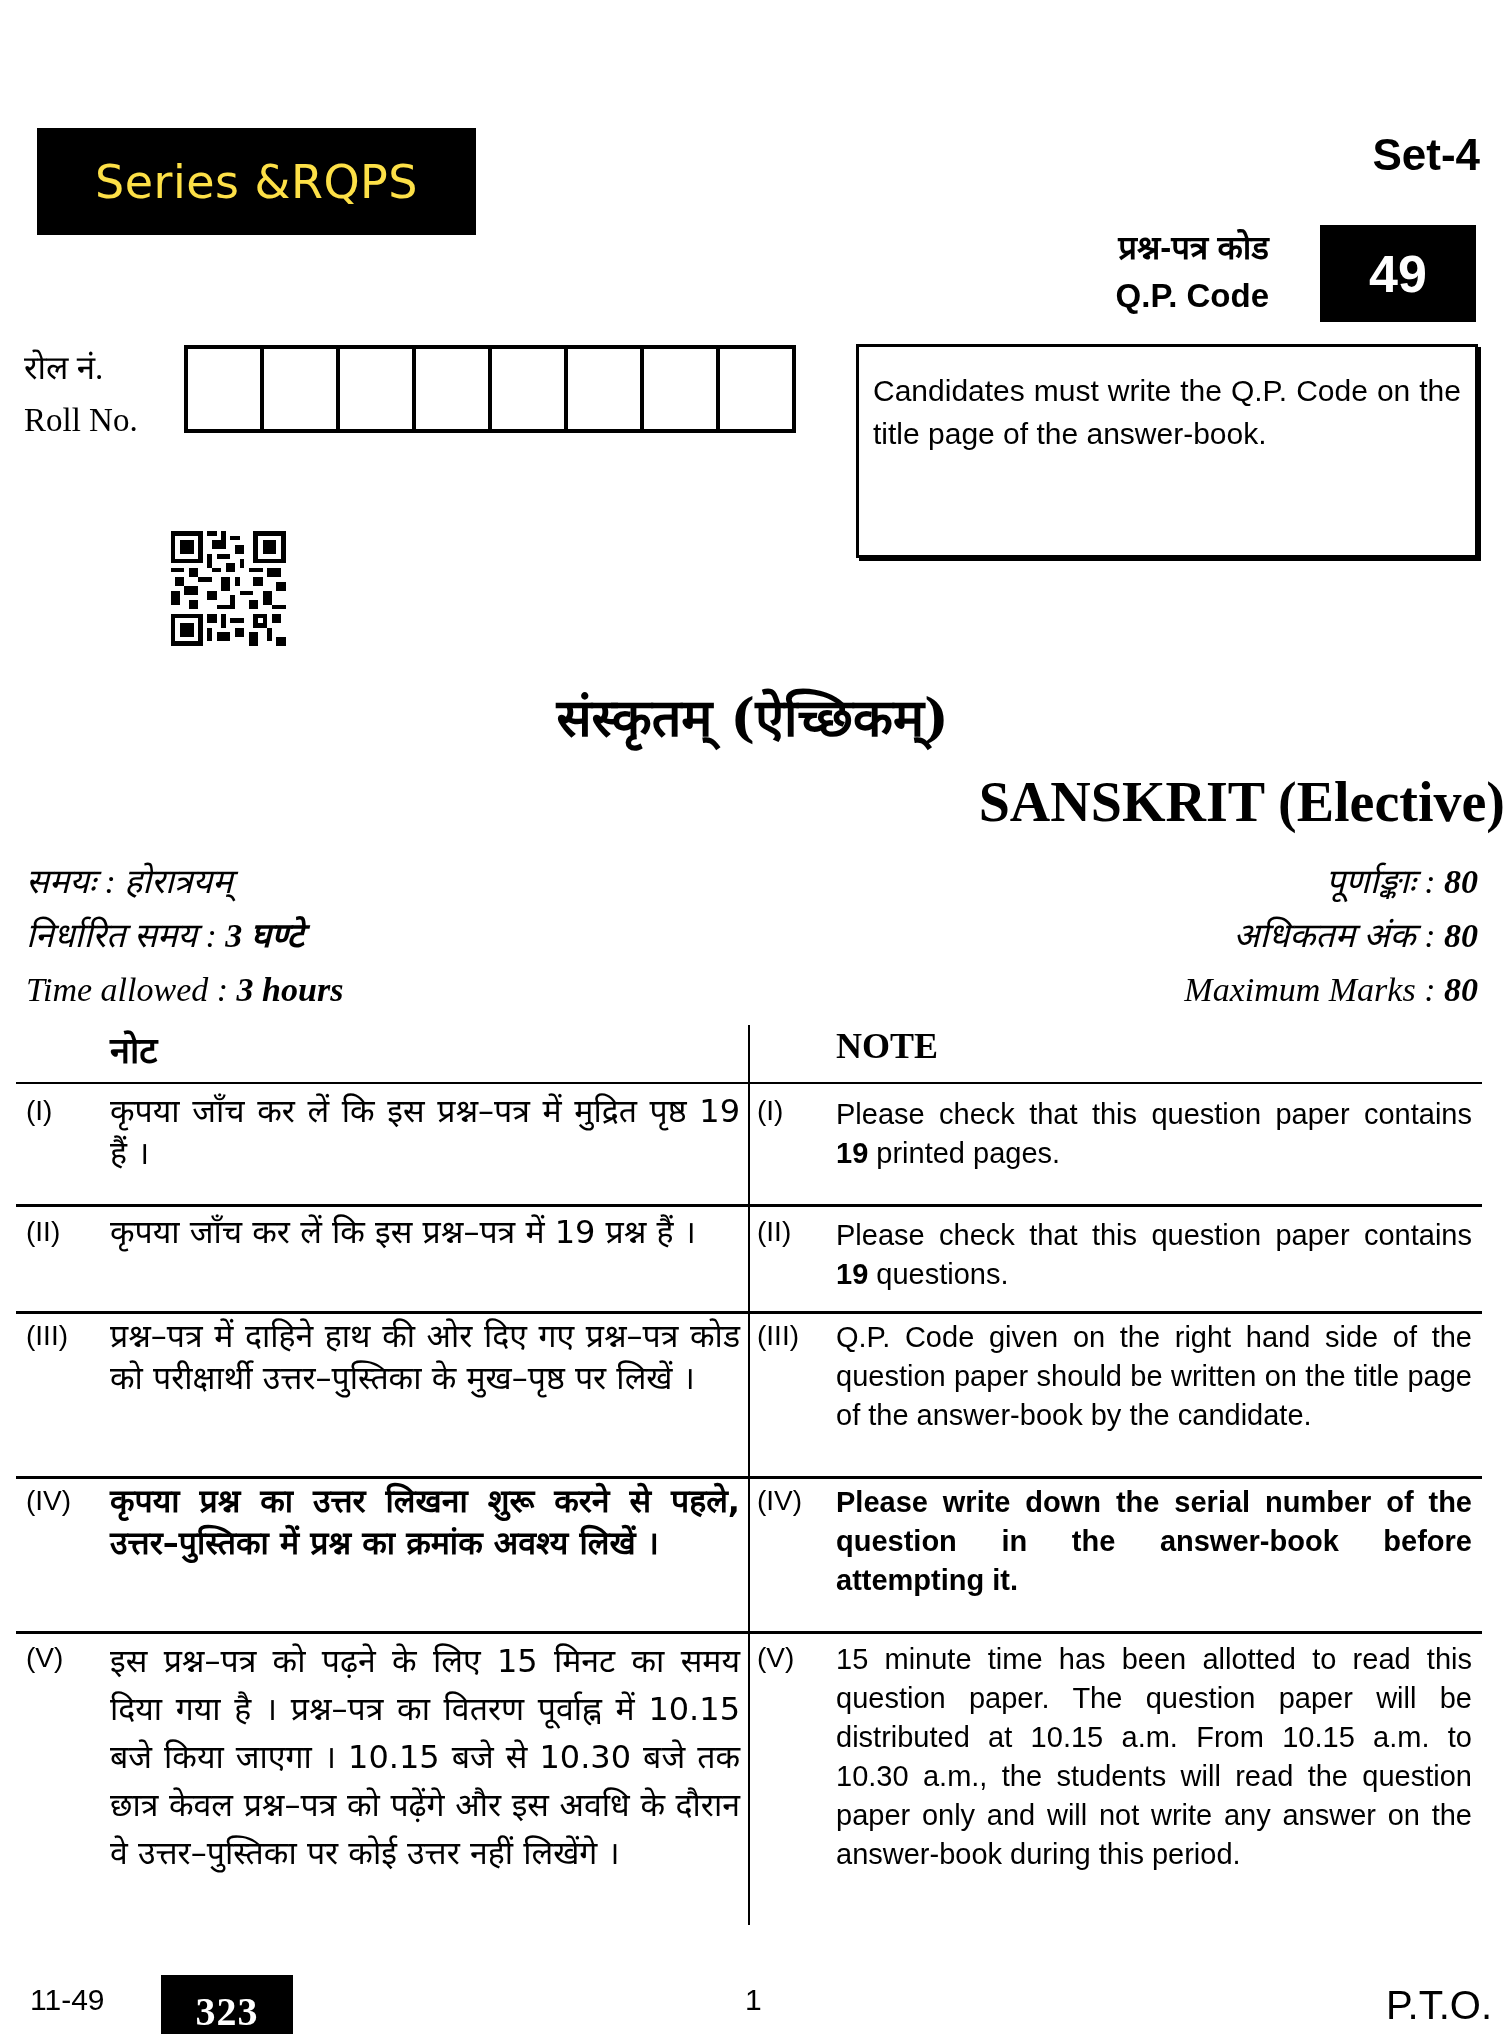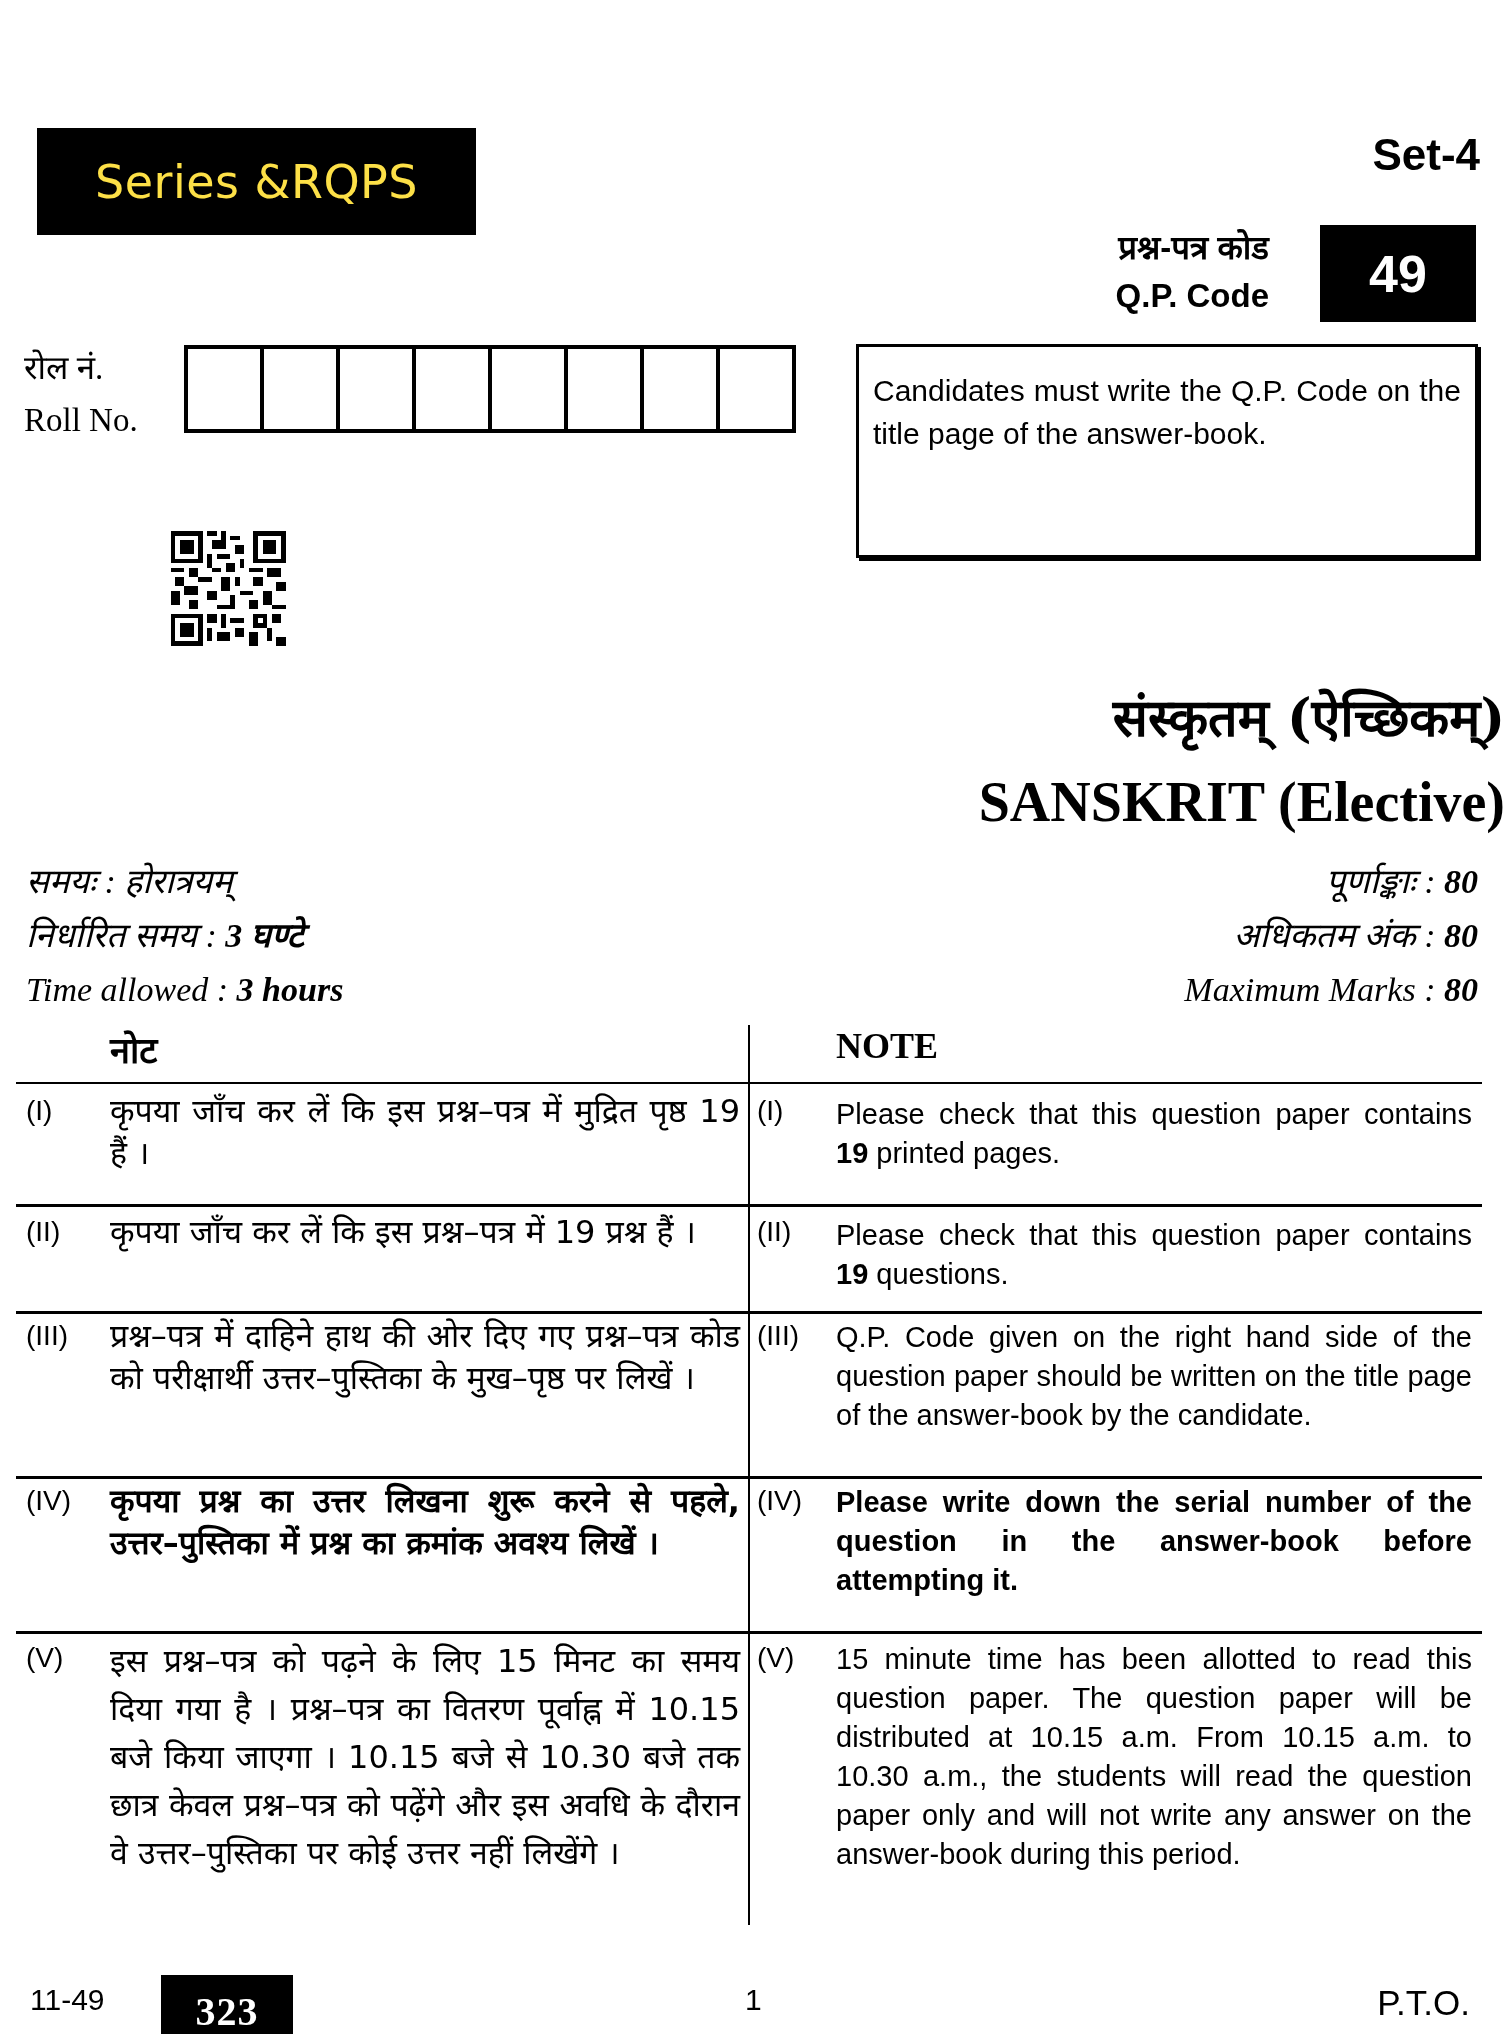--- a/index.html
+++ b/index.html
@@ -14,21 +14,21 @@
   .roll-labels { left: 24px; top: 342px; font-family: "Liberation Serif", serif; font-size: 33px; line-height: 52px; }
   .roll-grid { left: 184px; top: 345px; display: flex; border: 4px solid #000; height: 80px; }
   .roll-cell { width: 72px; height: 80px; border-right: 4px solid #000; box-sizing: content-box; }
   .roll-cell:last-child { border-right: none; }
 
   .qr { left: 170px; top: 531px; width: 116px; height: 115px; }
 
   .instruction-box { left: 856px; top: 344px; width: 622px; height: 214px; border: 3px solid #000; box-shadow: 3px 3px 0 #000; box-sizing: border-box; padding: 18px 14px 0 14px; font-family: "Liberation Sans", sans-serif; font-size: 30px; line-height: 43px; text-align: justify; }
   .instruction-box .en { line-height: 43px; }
 
-  .title-hi { left: 0; width: 1505px; top: 680px; text-align: right; font-family: "DejaVu Serif", serif; font-weight: bold; font-size: 52px; }
+  .title-hi { left: 0; width: 1505px; top: 680px; text-align: center; font-family: "DejaVu Serif", serif; font-weight: bold; font-size: 52px; }
   .title-en { left: 0; width: 1505px; top: 770px; text-align: right; font-family: "Liberation Serif", serif; font-weight: bold; font-size: 56px; }
 
   .time-block { left: 26px; top: 855px; font-family: "Liberation Serif", serif; font-style: italic; font-size: 34px; line-height: 54px; }
   .marks-block { right: 27px; top: 855px; text-align: right; font-family: "Liberation Serif", serif; font-style: italic; font-size: 34px; line-height: 54px; }
   .b { font-weight: bold; }
 
   .note-table { left: 16px; top: 1025px; width: 1466px; }
   .note-head { position: absolute; top: 0; height: 57px; font-weight: bold; font-size: 36px; }
   .note-head.hi { left: 94px; font-family: "DejaVu Serif", serif; }
   .note-head.en { left: 820px; font-family: "Liberation Serif", serif; }
@@ -39,21 +39,21 @@
   .cell { position: absolute; top: 0; }
   .num { position: absolute; font-family: "Liberation Sans", sans-serif; font-size: 28px; }
   .hi-text { font-family: "DejaVu Sans", sans-serif; font-size: 32px; line-height: 42px; text-align: justify; text-align-last: left; }
   .en-text { font-family: "Liberation Sans", sans-serif; font-size: 29px; line-height: 39px; text-align: justify; text-align-last: left; }
   .bold { font-weight: bold; }
 
   .footer { top: 1975px; left: 0; width: 1505px; height: 50px; }
   .footer-code { left: 30px; top: 8px; font-family: "Liberation Sans", sans-serif; font-size: 30px; }
   .footer-box { left: 161px; top: 0; width: 132px; height: 72px; background: #000; color: #fff; display: flex; align-items: center; justify-content: center; font-family: "Liberation Serif", serif; font-weight: bold; font-size: 40px; letter-spacing: 1px; }
   .footer-page { left: 745px; top: 8px; font-family: "Liberation Sans", sans-serif; font-size: 30px; }
-  .footer-pto { right: 35px; top: 8px; font-family: "Liberation Sans", sans-serif; font-size: 35px; }
+  .footer-pto { right: 13px; top: 8px; font-family: "Liberation Sans", sans-serif; font-size: 40px; }
 </style>
 </head>
 <body>
 
 <div class="abs series-box">Series &amp;RQPS</div>
 <div class="abs set-label">Set-4</div>
 <div class="abs qp-labels">
   <div>प्रश्न-पत्र कोड</div>
   <div>Q.P. Code</div>
 </div>

